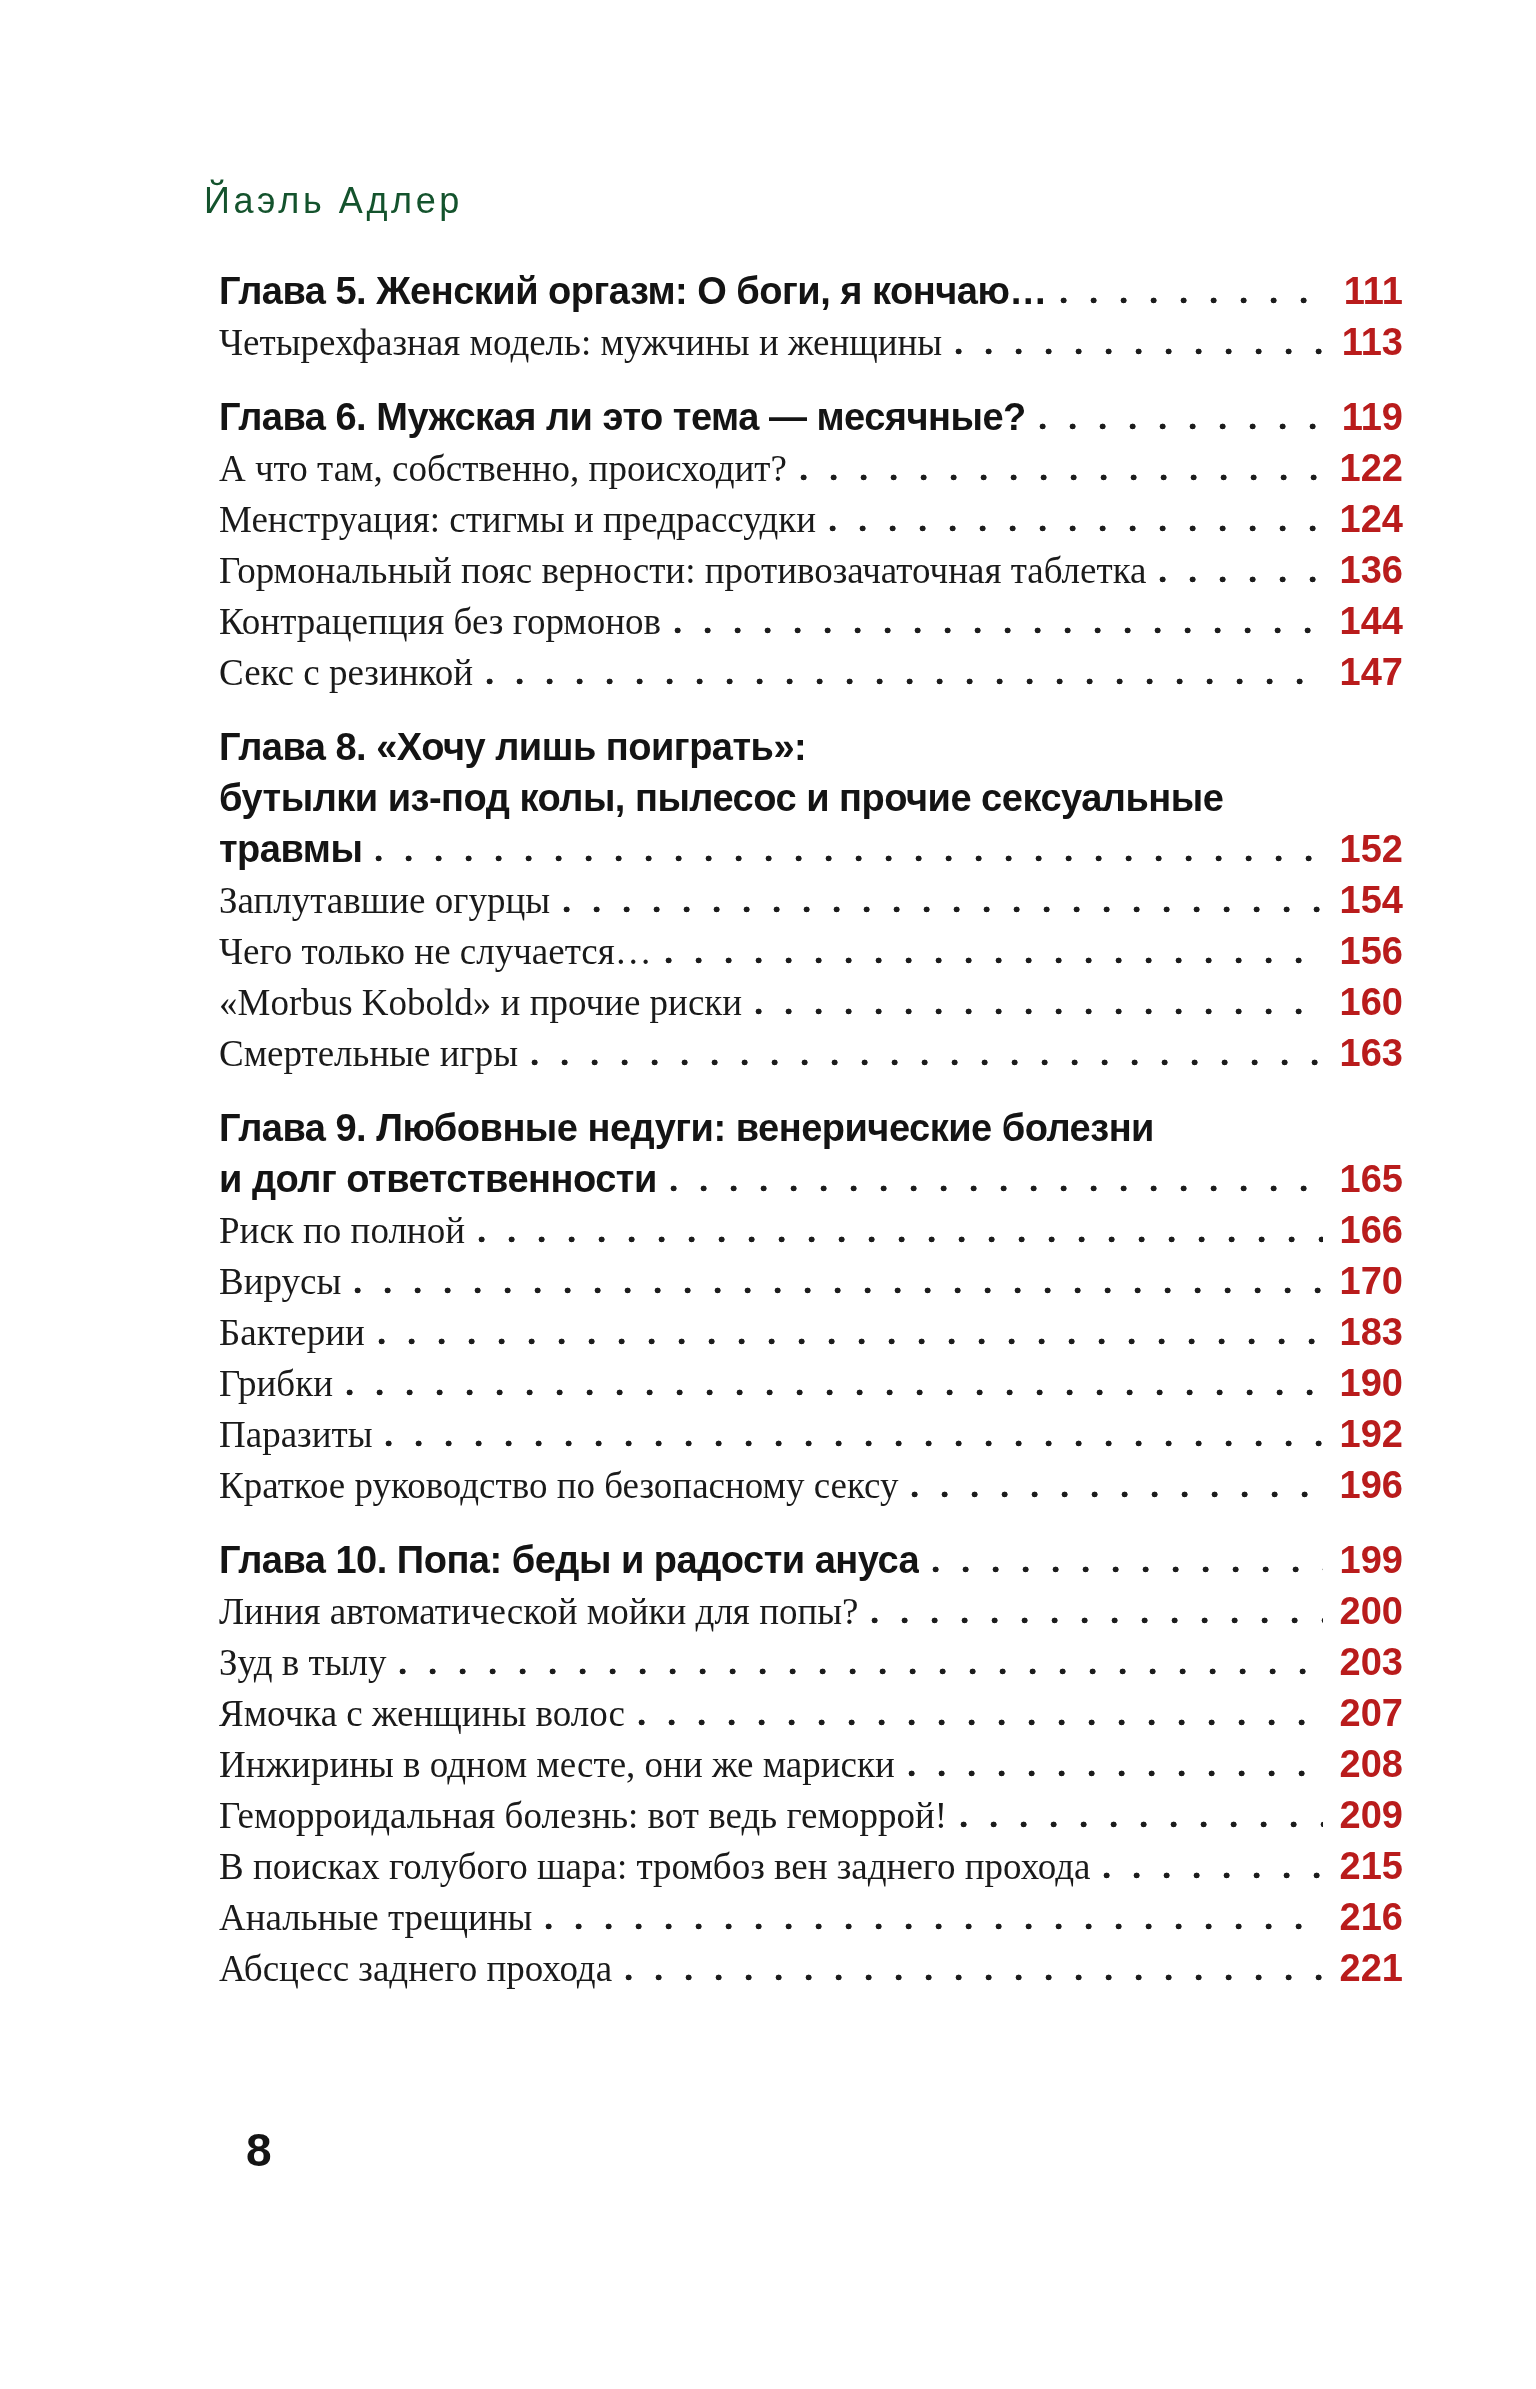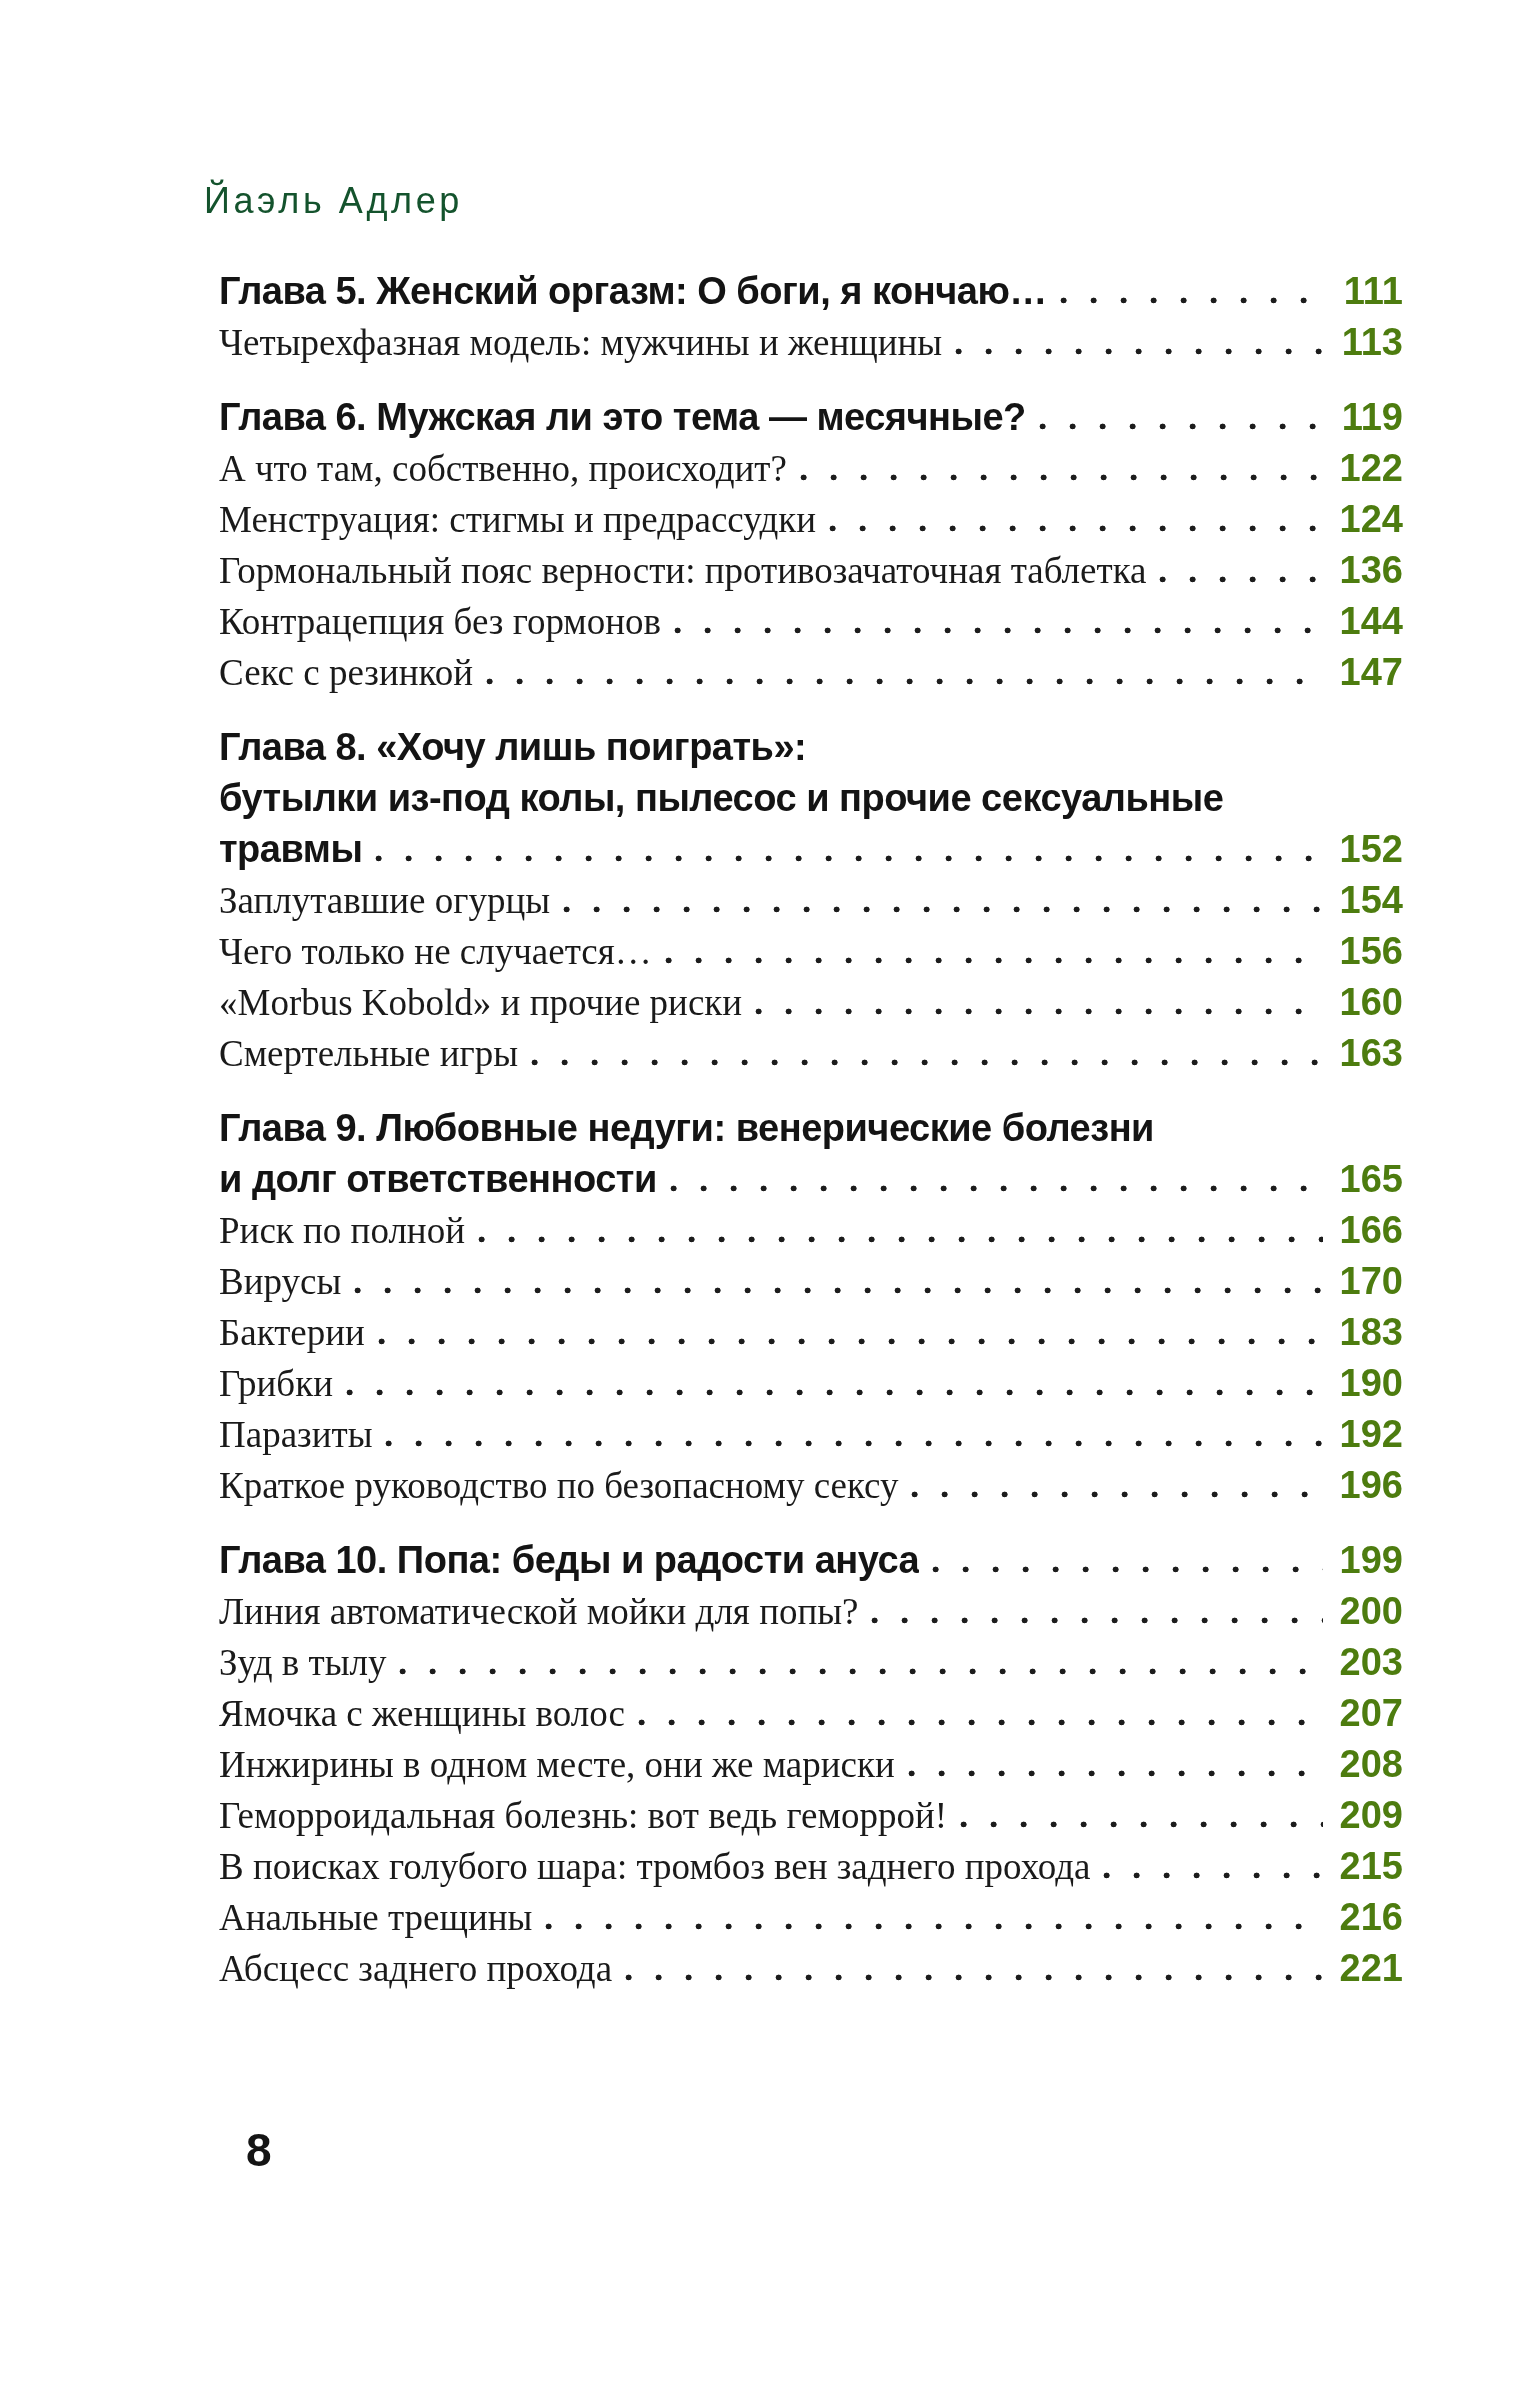--- a/index.html
+++ b/index.html
@@ -51,21 +51,21 @@
     background-repeat:repeat-x;
     background-position:left bottom;
   }
   .num{
     flex:0 0 auto;
     padding-left:16.4px;
     font-family:"Liberation Sans", sans-serif;
     font-weight:700;
     font-size:38px;
     letter-spacing:0px;
-    color:#4d7c0f;
+    color:#b91c1c;
     text-align:right;
   }
   .folio{
     position:absolute;left:246px;top:2123px;
     font-family:"Liberation Sans", sans-serif;
     font-size:46px;font-weight:700;color:#141414;
   }
 </style>
 </head>
 <body>

